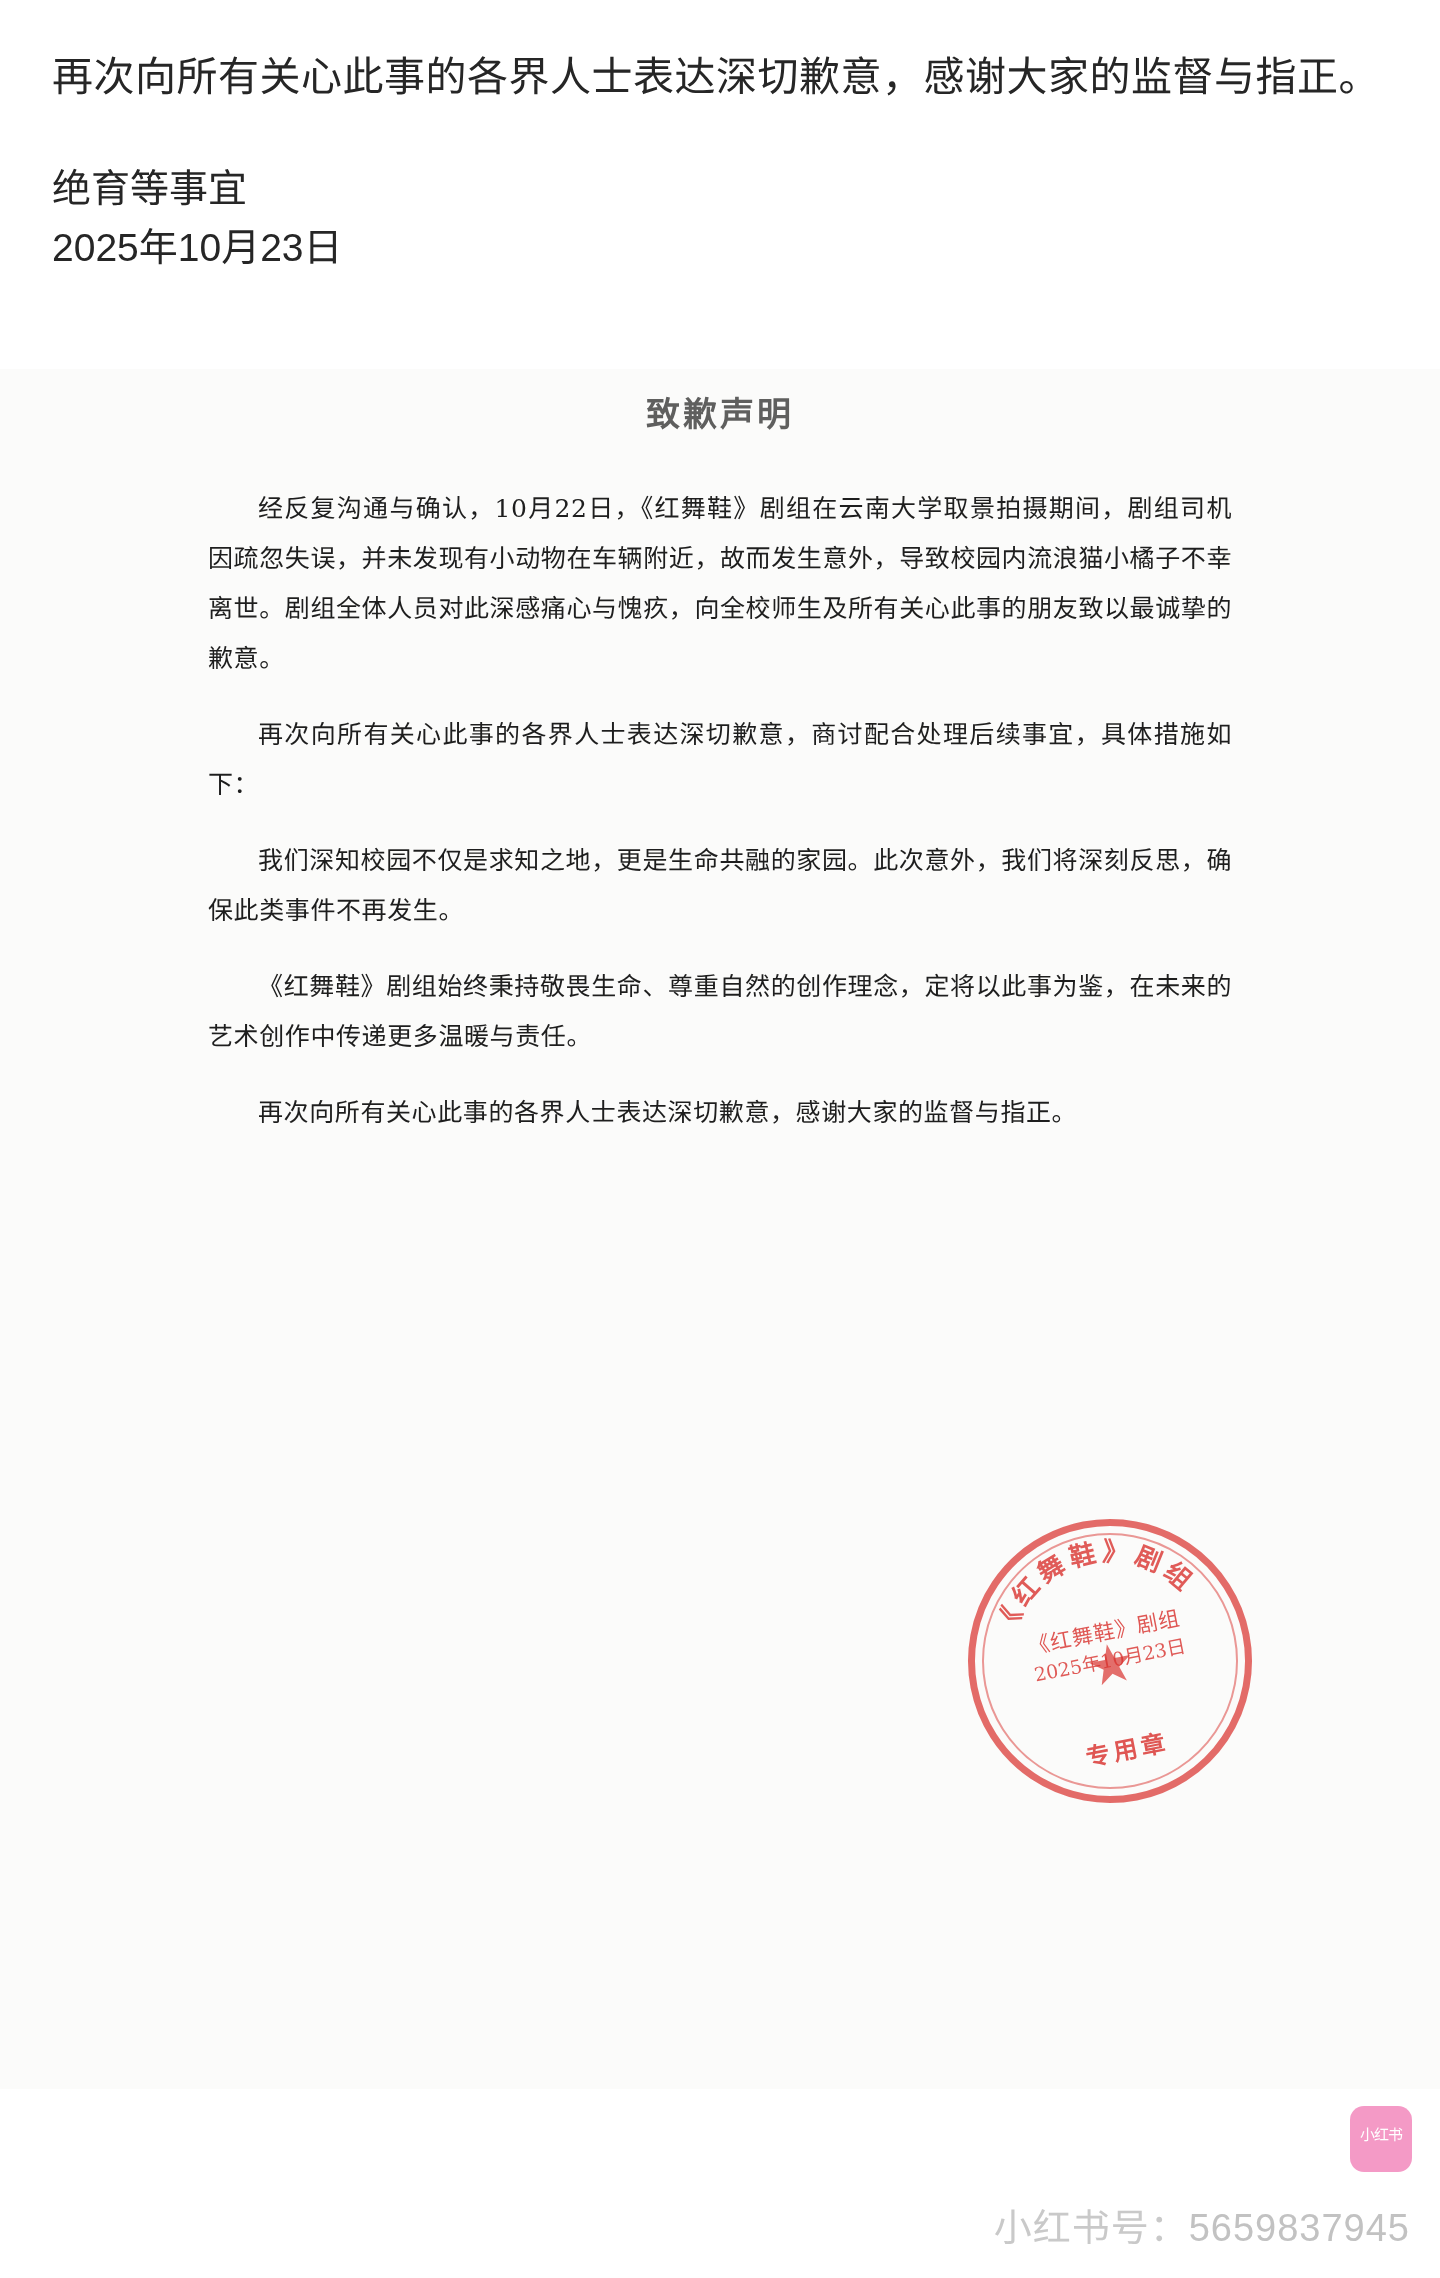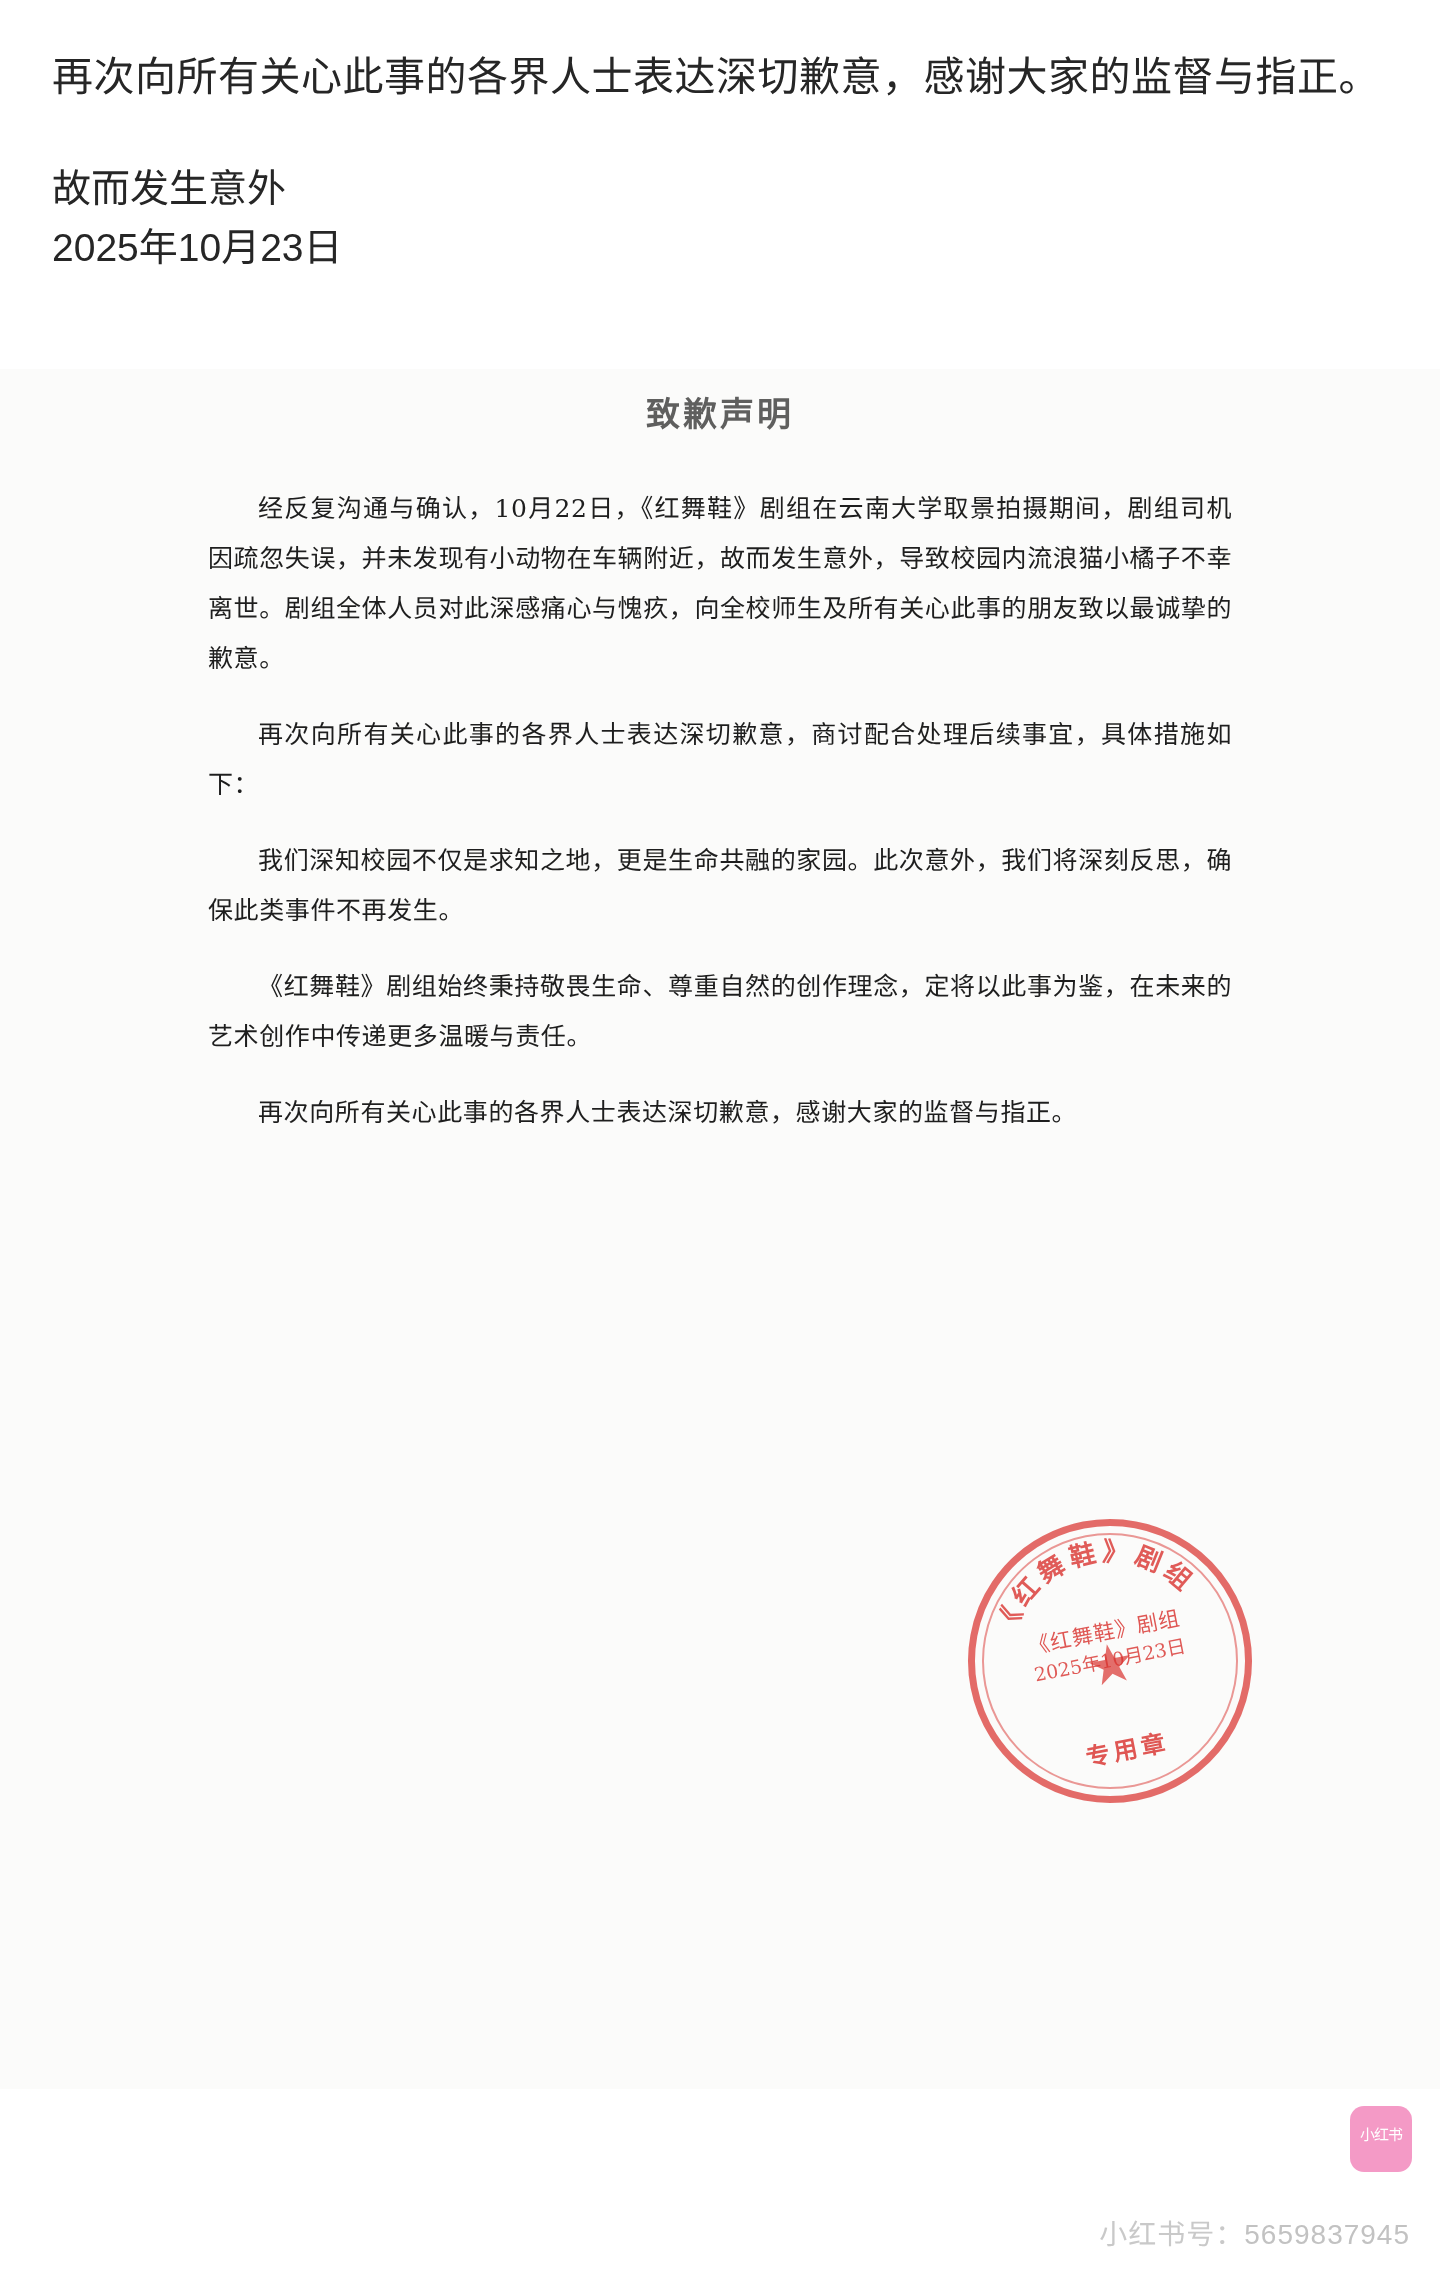--- a/index.html
+++ b/index.html
@@ -158,35 +158,35 @@
     color: #fff;
     font-size: 15px;
     line-height: 58px;
     text-align: center;
     letter-spacing: -1px;
   }
   .watermark-text {
     position: absolute;
     right: 30px;
     bottom: 26px;
-    font-size: 28px;
+    font-size: 38px;
     color: #c9c9c9;
     letter-spacing: 1px;
     white-space: nowrap;
   }
   .watermark-text .num { color: #c2c2c2; }
 </style>
 </head>
 <body>
 
 <div class="post-text">
   <p class="post-paragraph">再次向所有关心此事的各界人士表达深切歉意，感谢大家的监督与指正。</p>
 
   <div class="signature-block">
-    <p class="signature-line">故而发生意外</p>
+    <p class="signature-line">绝育等事宜</p>
     <p class="signature-line">2025年10月23日</p>
   </div>
 </div>
 
 <div class="statement-scan">
   <div class="scan-inner">
 
     <div class="scan-title">致歉声明</div>
 
     <p class="scan-p indent">经反复沟通与确认，10月22日，《红舞鞋》剧组在云南大学取景拍摄期间，剧组司机因疏忽失误，并未发现有小动物在车辆附近，故而发生意外，导致校园内流浪猫小橘子不幸离世。剧组全体人员对此深感痛心与愧疚，向全校师生及所有关心此事的朋友致以最诚挚的歉意。</p>

